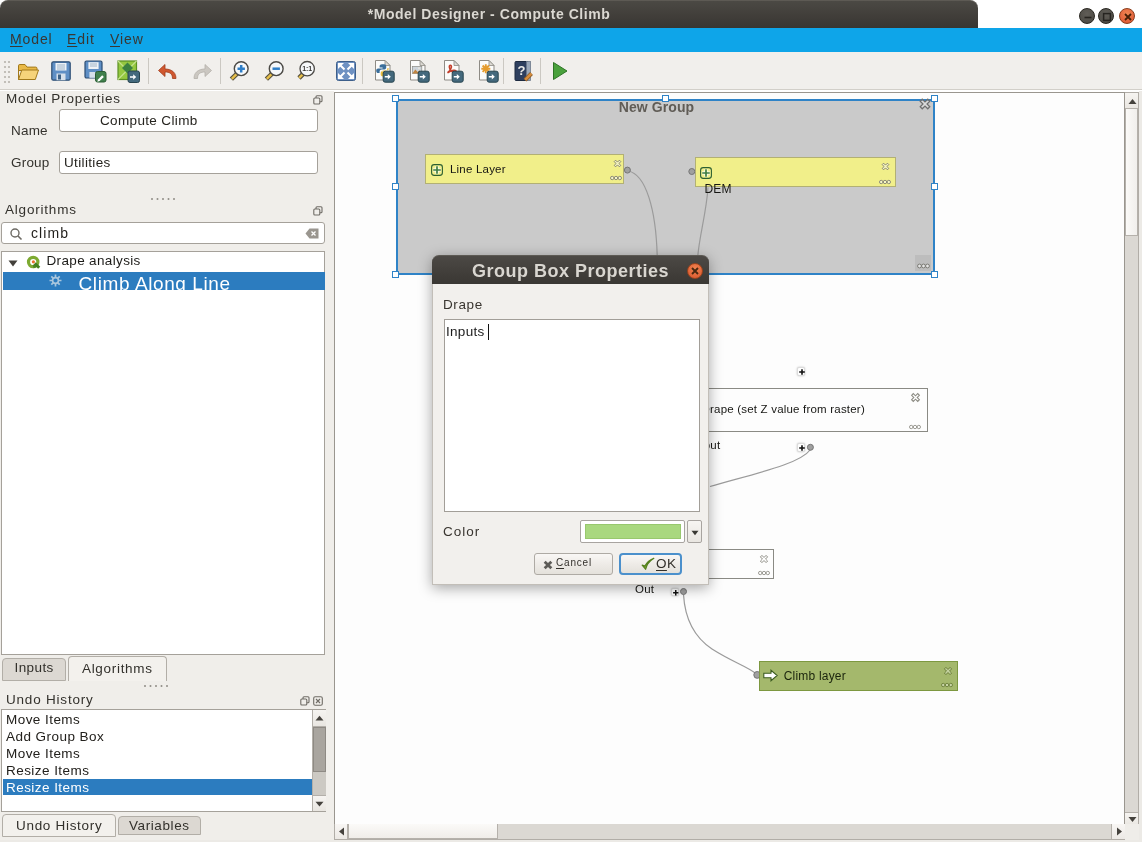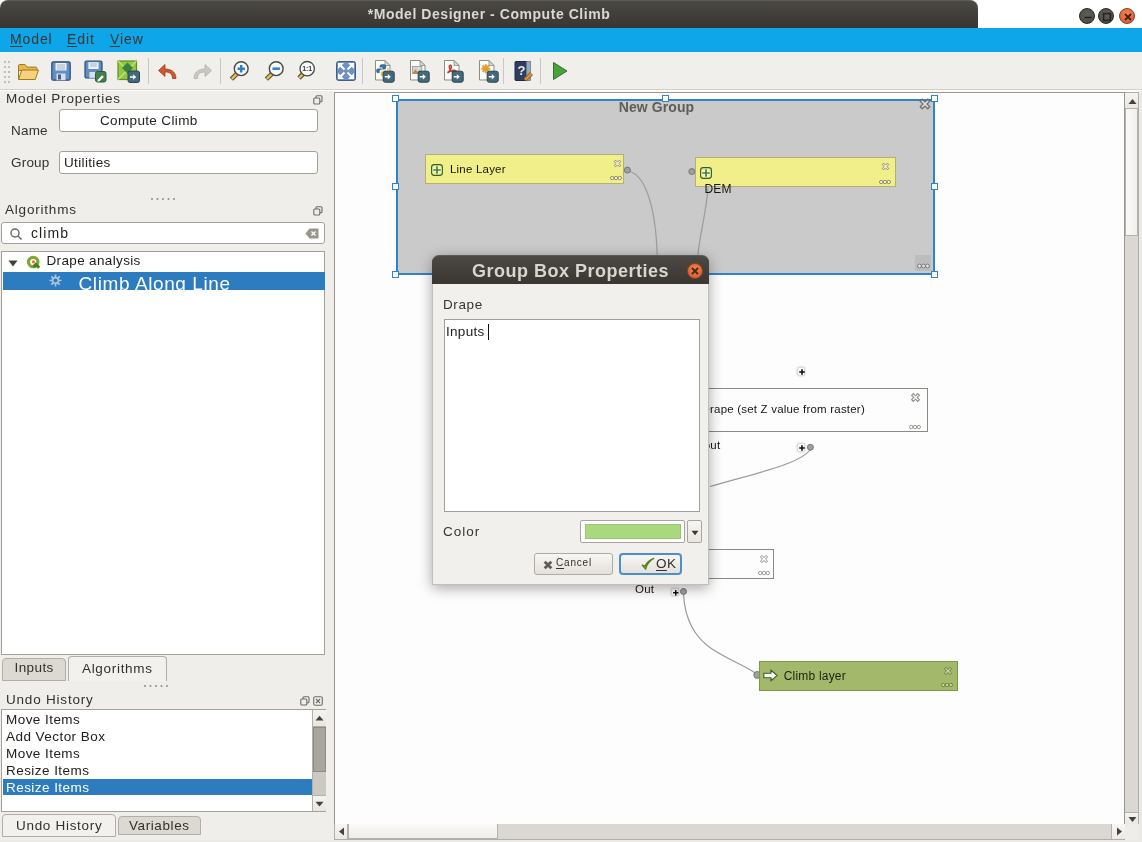--- a/index.html
+++ b/index.html
@@ -271,21 +271,21 @@
 <svg class="flicon" style="left:300px;top:604.5px;" viewBox="0 0 10 10">
       <rect x="3" y="0.8" width="6" height="6" fill="none" stroke="#6f6c66" stroke-width="1.1" rx="1"></rect>
       <rect x="0.8" y="3" width="6" height="6" fill="#f0eeea" stroke="#6f6c66" stroke-width="1.1" rx="1"></rect>
     </svg>
 <svg class="flicon" style="left:313px;top:604.5px;" viewBox="0 0 10 10">
       <rect x="0.7" y="0.7" width="8.6" height="8.6" fill="none" stroke="#6f6c66" stroke-width="1.1" rx="1.5"></rect>
       <path d="M3 3l4 4M7 3l-4 4" stroke="#6f6c66" stroke-width="1.1"></path>
     </svg>
 <div class="abs" style="left:0.5px;top:618px;width:325.5px;height:103px;background:#fff;border:1px solid #a5a19a;font-size:13.5px;letter-spacing:0.45px;color:#23211d;">
   <div class="abs" style="left:4.5px;top:1.5px;">Move Items</div>
-  <div class="abs" style="left:4.5px;top:18.5px;">Add Vector Box</div>
+  <div class="abs" style="left:4.5px;top:18.5px;">Add Group Box</div>
   <div class="abs" style="left:4.5px;top:35.5px;">Move Items</div>
   <div class="abs" style="left:4.5px;top:52.5px;">Resize Items</div>
   <div class="abs" style="left:1px;top:68.7px;width:309px;height:16.7px;background:#2c7cbf;color:#fff;">
         <div class="abs" style="left:3.5px;top:1px;">Resize Items</div>
       </div>
   <div class="abs" style="left:310px;top:0;width:14px;height:101px;background:#ccc9c3;border-left:1px solid #b3afa9;">
     <div class="abs" style="left:0;top:0;width:13px;height:17px;background:linear-gradient(#f6f4f1,#e9e6e1);border-bottom:1px solid #b3afa9;">
           <svg class="abs" style="left:2.5px;top:5px;" width="9" height="7">
             <path d="M0.5 5.5h8L4.5 0.8z" fill="#45423d"></path>
           </svg>

